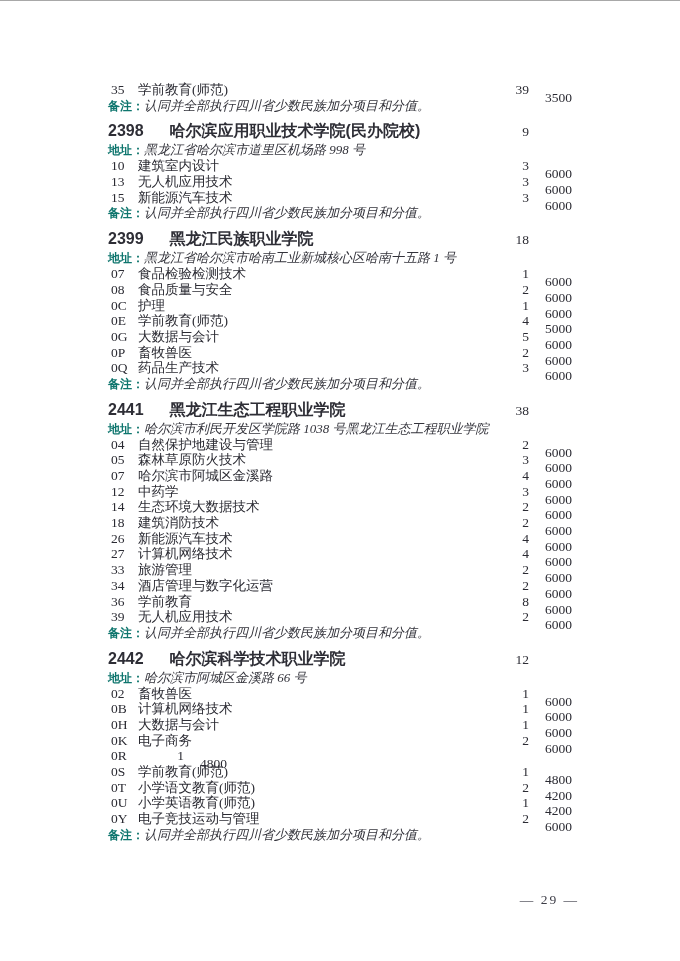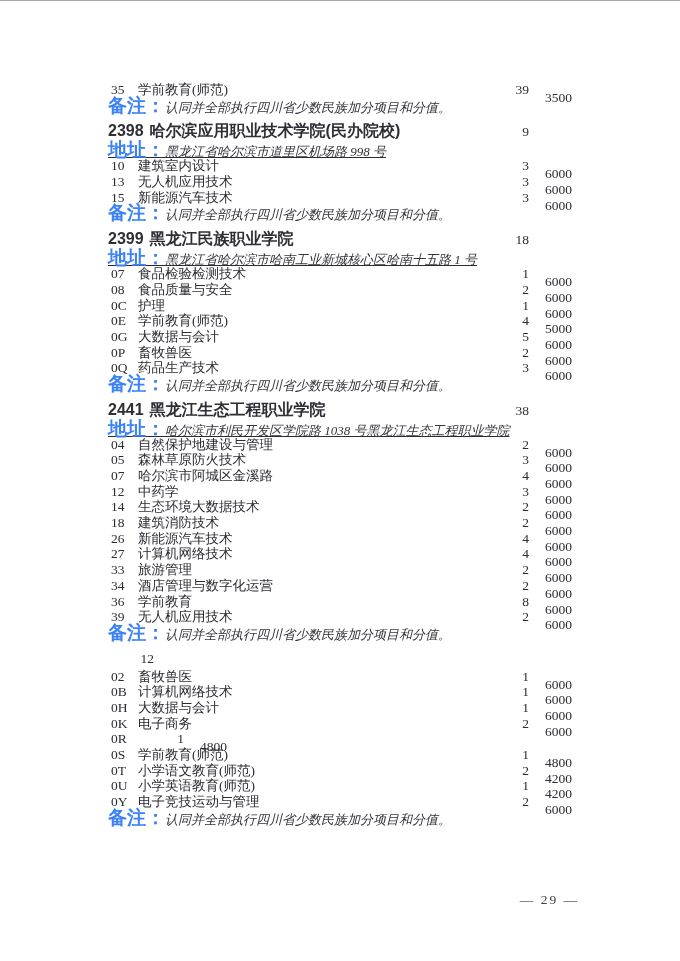--- a/index.html
+++ b/index.html
@@ -35,38 +35,37 @@
     margin-top: 7px;
     height: 21px;
     line-height: 21px;
     font-family: "Liberation Sans", sans-serif;
     font-weight: bold;
     font-size: 16px;
     color: #2e2e36;
     white-space: nowrap;
   }
   .h-left { flex: 1; overflow: hidden; }
-  .h-code { margin-right: 6px; }
+  .h-code { margin-right: 26px; }
   .h-total {
     font-family: "Liberation Serif", serif;
     font-weight: normal;
     font-size: 13.5px;
   }
   .addr-line {
     height: 17px;
     line-height: 17px;
     font-size: 13px;
     white-space: nowrap;
-    text-decoration: underline;
   }
   .lbl {
     font-family: "Liberation Sans", sans-serif;
     font-weight: bold;
-    font-size: 19px;
-    color: #3b82f6;
+    font-size: 12px;
+    color: #0f766e;
     text-align: center;
   }
   .addr-text, .note-text {
     font-style: italic;
     color: #33333b;
     text-align: center;
   }
   .row {
     display: flex;
     height: 15.7px;
@@ -309,23 +308,27 @@
     <span class="col-fee">6000</span>
   </div>
 </div>
     <div class="note-line">
       <span class="lbl">备注：</span><span class="note-text">认同并全部执行四川省少数民族加分项目和分值。</span>
     </div>
   </section>
 
   <section class="section">
     <div class="heading">
+      <span class="h-left"><span class="h-code">2442</span><span class="h-name">哈尔滨科学技术职业学院</span></span>
       <span class="col-count h-total">12</span>
       <span class="col-fee"></span>
     </div>
+    <div class="addr-line">
+      <span class="lbl">地址：</span><span class="addr-text">哈尔滨市阿城区金溪路 66 号</span>
+    </div>
     <div class="rows">
   <div class="row">
     <span class="m-code">02</span>
     <span class="m-name">畜牧兽医</span>
     <span class="col-count">1</span>
     <span class="col-fee">6000</span>
   </div>
 
   <div class="row">
     <span class="m-code">0B</span>

